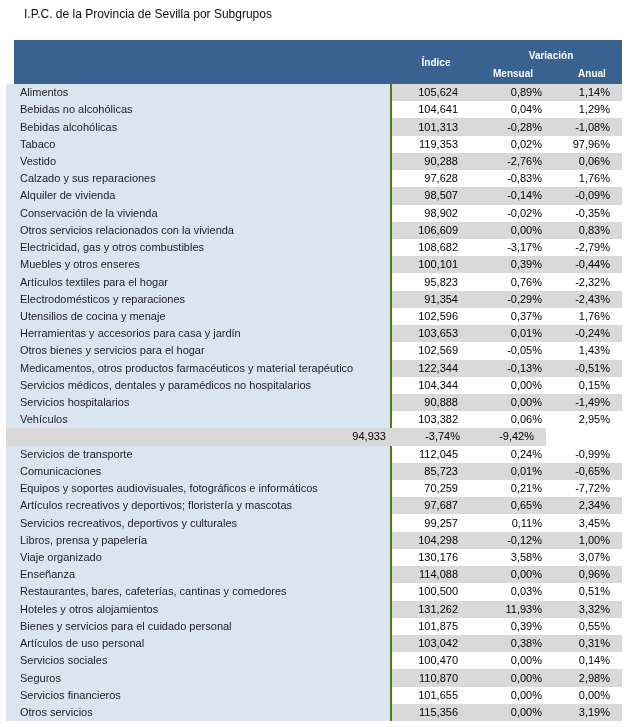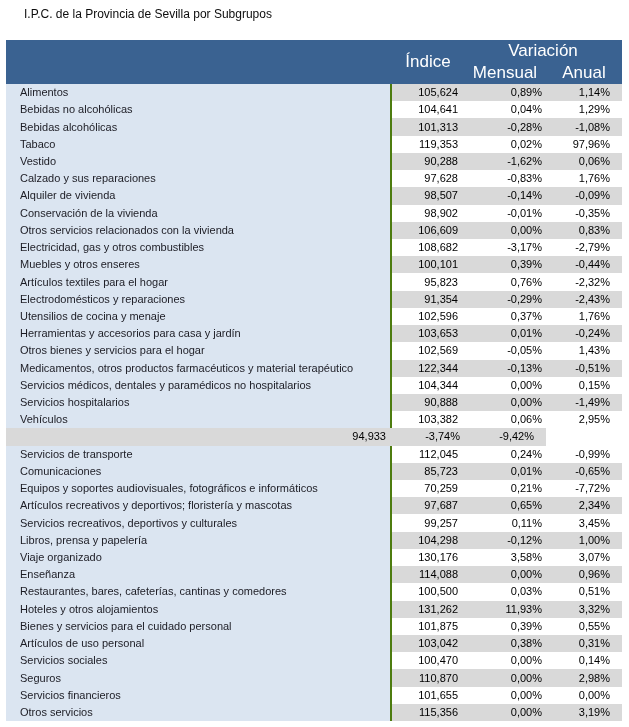--- a/index.html
+++ b/index.html
@@ -12,21 +12,21 @@
   .page-title {
     position:absolute; left:24px; top:7px;
     font-size:12px; font-weight:normal; color:#0d0d0d;
   }
   .ipc-table { position:absolute; left:6px; top:40px; width:616px; }
 
   
   .thead {
     display:grid; grid-template-columns:386px 72px 158px;
     height:44px; background:var(--header-bg,#3a6291);
-    color:#ffffff; font-weight:normal; font-size:17px;
+    color:#ffffff; font-weight:bold; font-size:10px;margin-left:8px;
   }
   .th-indice { display:flex; align-items:center; justify-content:center; }
   .th-var-top { height:22px; display:flex; align-items:flex-end; justify-content:center; padding-bottom:1px; box-sizing:border-box; }
   .th-var-bottom { height:22px; display:grid; grid-template-columns:82px 76px; }
   .th-var-bottom .th-sub { display:flex; align-items:center; justify-content:center; }
 
   
   .trow { display:grid; grid-template-columns:386px 72px 82px 76px; height:17.22px; }
   .cell {
     display:flex; align-items:center;
@@ -83,39 +83,39 @@
       </div>
       <div class="trow even">
         <div class="cell label">Tabaco</div>
         <div class="cell num indice">119,353</div>
         <div class="cell num mensual">0,02%</div>
         <div class="cell num anual">97,96%</div>
       </div>
       <div class="trow odd">
         <div class="cell label">Vestido</div>
         <div class="cell num indice">90,288</div>
-        <div class="cell num mensual">-1,62%</div>
+        <div class="cell num mensual">-2,76%</div>
         <div class="cell num anual">0,06%</div>
       </div>
       <div class="trow even">
         <div class="cell label">Calzado y sus reparaciones</div>
         <div class="cell num indice">97,628</div>
         <div class="cell num mensual">-0,83%</div>
         <div class="cell num anual">1,76%</div>
       </div>
       <div class="trow odd">
         <div class="cell label">Alquiler de vivienda</div>
         <div class="cell num indice">98,507</div>
         <div class="cell num mensual">-0,14%</div>
         <div class="cell num anual">-0,09%</div>
       </div>
       <div class="trow even">
         <div class="cell label">Conservación de la vivienda</div>
         <div class="cell num indice">98,902</div>
-        <div class="cell num mensual">-0,01%</div>
+        <div class="cell num mensual">-0,02%</div>
         <div class="cell num anual">-0,35%</div>
       </div>
       <div class="trow odd">
         <div class="cell label">Otros servicios relacionados con la vivienda</div>
         <div class="cell num indice">106,609</div>
         <div class="cell num mensual">0,00%</div>
         <div class="cell num anual">0,83%</div>
       </div>
       <div class="trow even">
         <div class="cell label">Electricidad, gas y otros combustibles</div>

